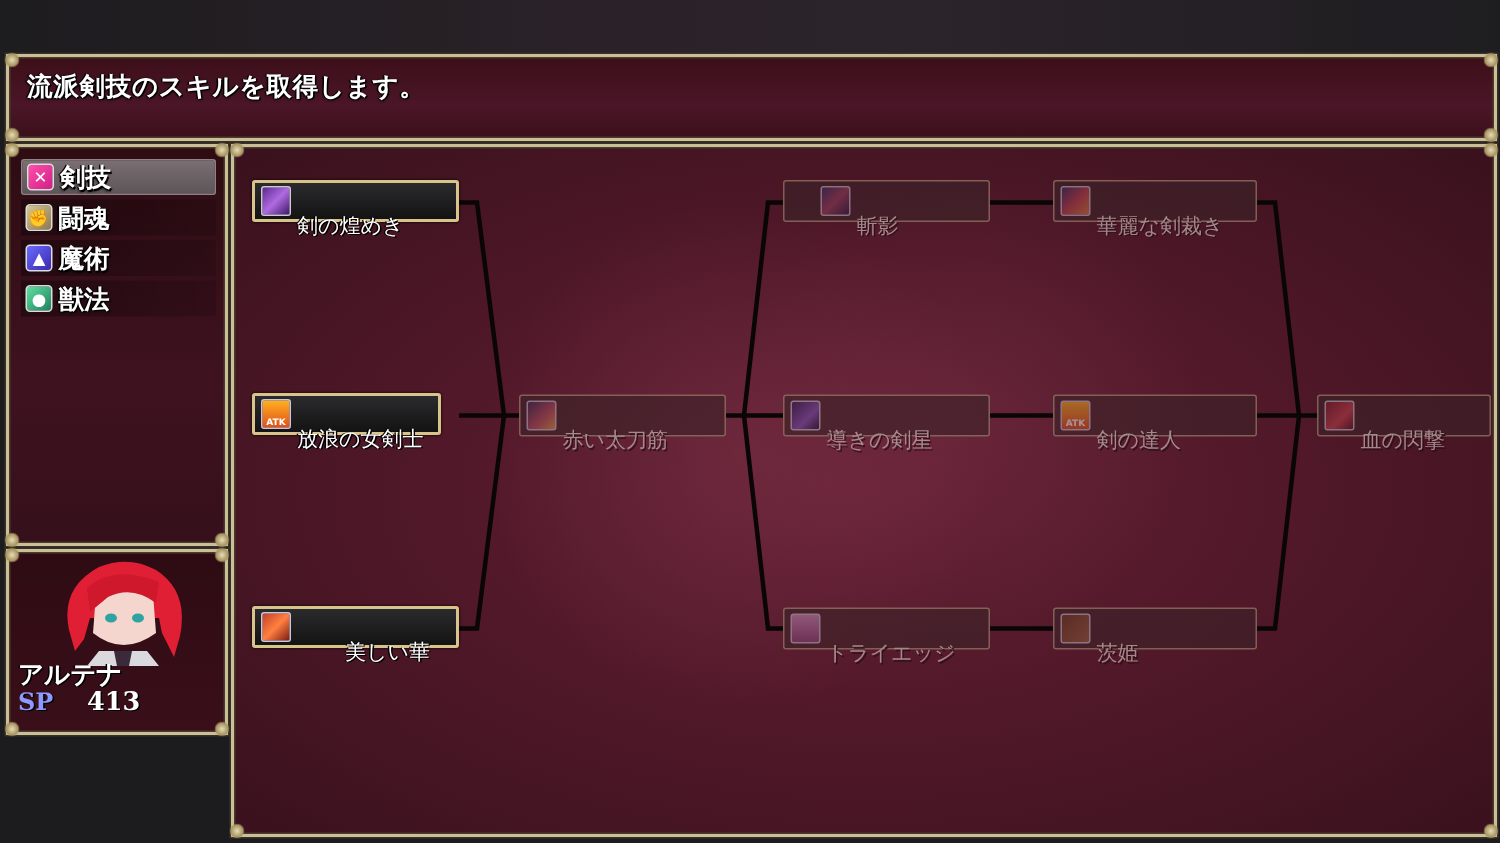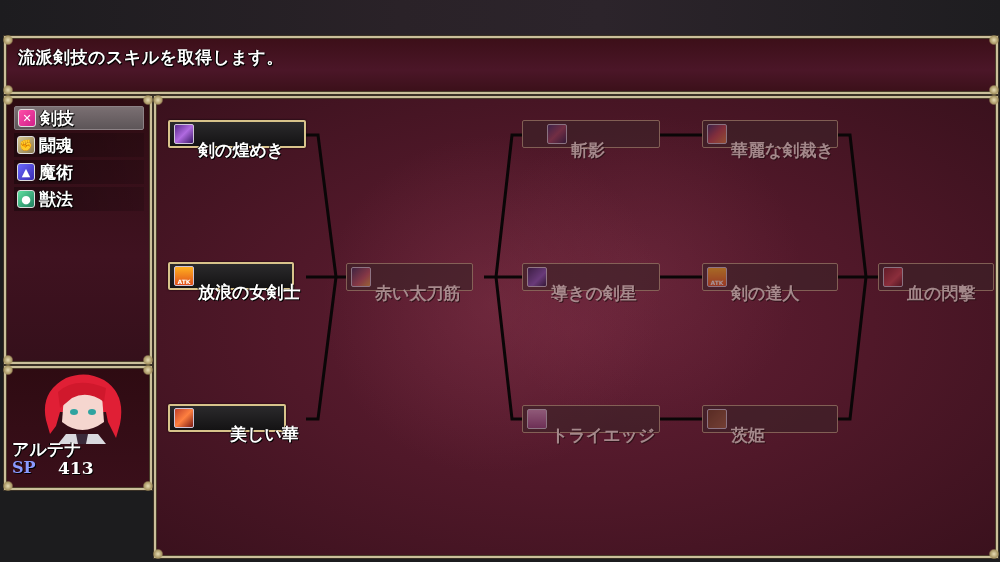--- a/index.html
+++ b/index.html
@@ -104,21 +104,21 @@
     border: 1px solid #8b6c5d;
     background: rgba(60,35,40,0.75);
     opacity: 0.85;
   }
   .node .ico {
     width: 20px; height: 20px; flex: 0 0 auto; border-radius: 2px;
     border: 1px solid #cfc4d8;
   }
   .node.locked .ico { opacity: 0.6; }
   .node .lbl {
-    font-size: 17px; font-weight: bold; white-space: nowrap;
+    font-size: 14px; font-weight: normal; white-space: nowrap;
     text-shadow: 1px 1px 0 #000, -1px 0 0 #000;
     margin-top: 33px;
   }
   .node.learned .lbl { color: #ffffff; }
   .node.locked .lbl { color: #b39c9c; text-shadow: 1px 1px 0 #2a1016; }
 
   .ico-sword   { background: linear-gradient(135deg, #5a2a8c 0%, #b06ae0 50%, #3b1966 100%); }
   .ico-atk     { background: linear-gradient(180deg, #ffb020 0%, #e0501c 100%); position: relative; }
   .ico-atk::after { content: "ATK"; position: absolute; bottom: 0; left: 0; right: 0; font-size: 6px; color: #fff; text-align: center; font-weight: bold; }
   .ico-flower  { background: linear-gradient(135deg, #c0402a 0%, #ff8040 50%, #7a1a14 100%); }
@@ -218,26 +218,26 @@
   </svg>
 
   <div class="node learned" style="left:12px; top:22px; width:138px;">
     <span class="ico ico-sword"></span>
     <span class="lbl">剣の煌めき</span>
   </div>
   <div class="node learned" style="left:12px; top:164px; width:126px;">
     <span class="ico ico-atk"></span>
     <span class="lbl">放浪の女剣士</span>
   </div>
-  <div class="node learned" style="left:12px; top:306px; width:118px;gap:36px;">
+  <div class="node learned" style="left:12px; top:306px; width:138px;gap:36px;">
     <span class="ico ico-flower"></span>
     <span class="lbl">美しい華</span>
   </div>
 
-  <div class="node locked" style="left:190px; top:165px; width:127px;align-items:center;">
+  <div class="node locked" style="left:190px; top:165px; width:138px;align-items:center;">
     <span class="ico ico-red"></span>
     <span class="lbl">赤い太刀筋</span>
   </div>
 
   <div class="node locked" style="left:366px; top:22px; width:138px;padding-left:24px;">
     <span class="ico ico-slash"></span>
     <span class="lbl">斬影</span>
   </div>
   <div class="node locked" style="left:366px; top:165px; width:138px;">
     <span class="ico ico-star"></span>

